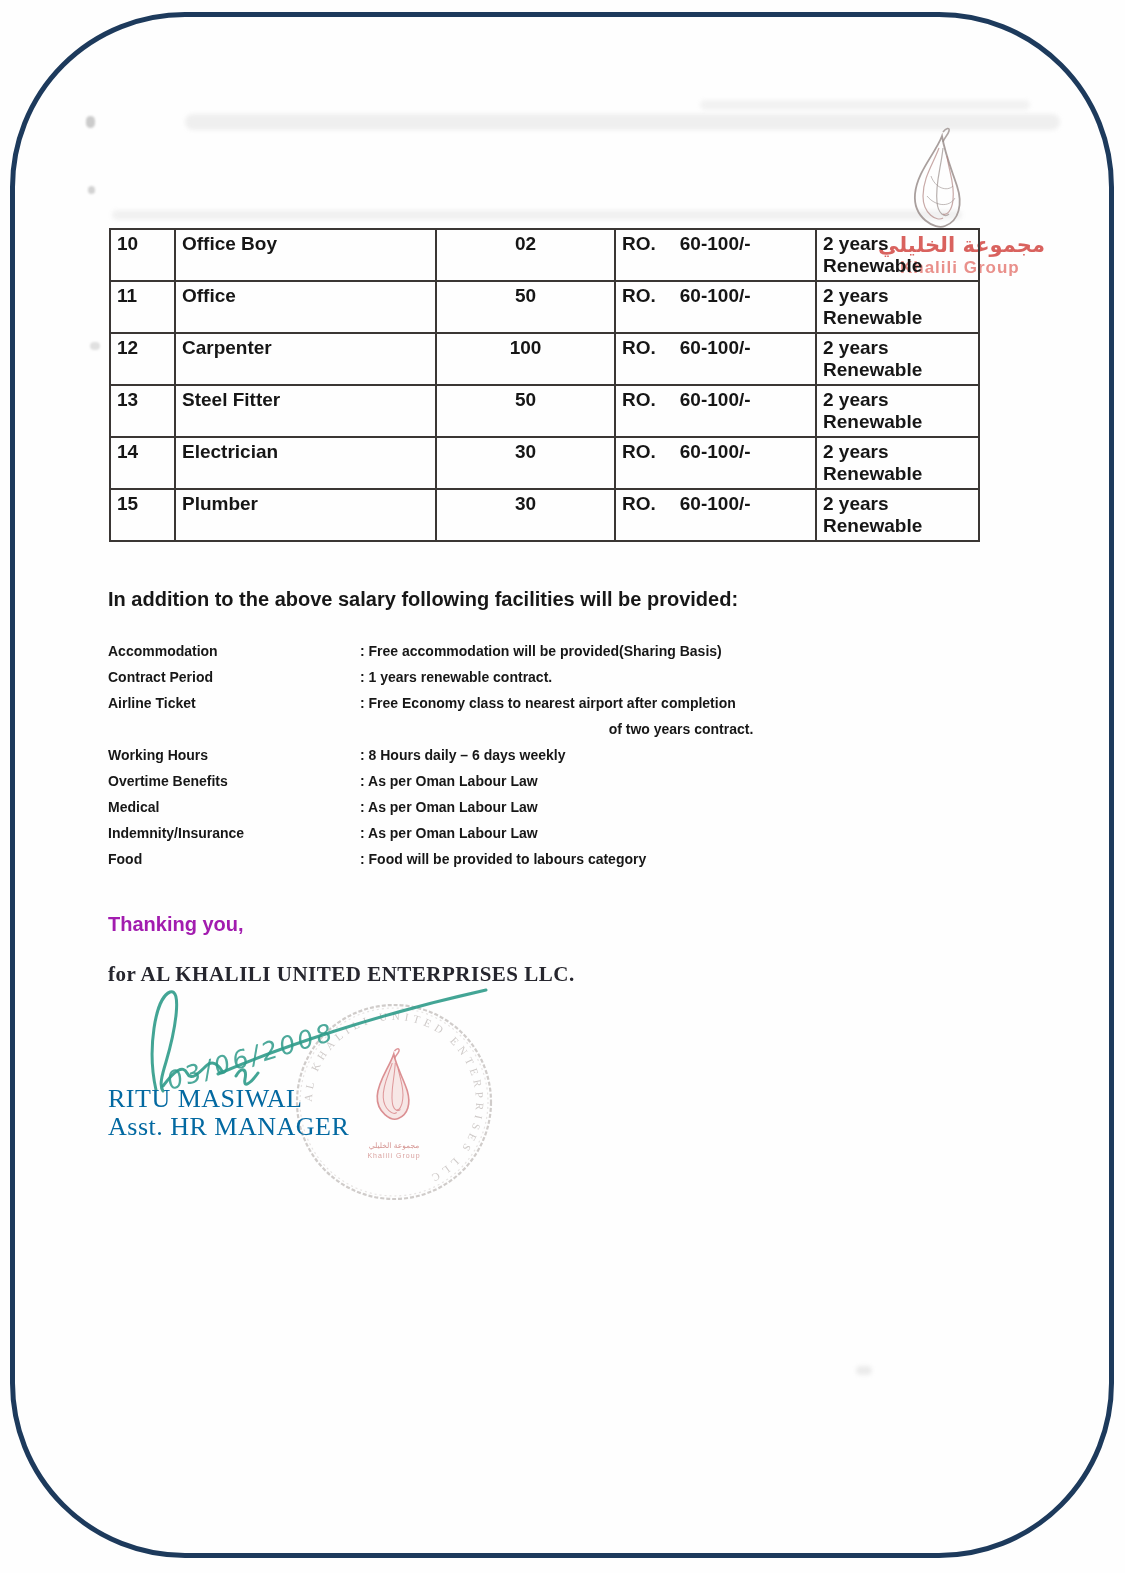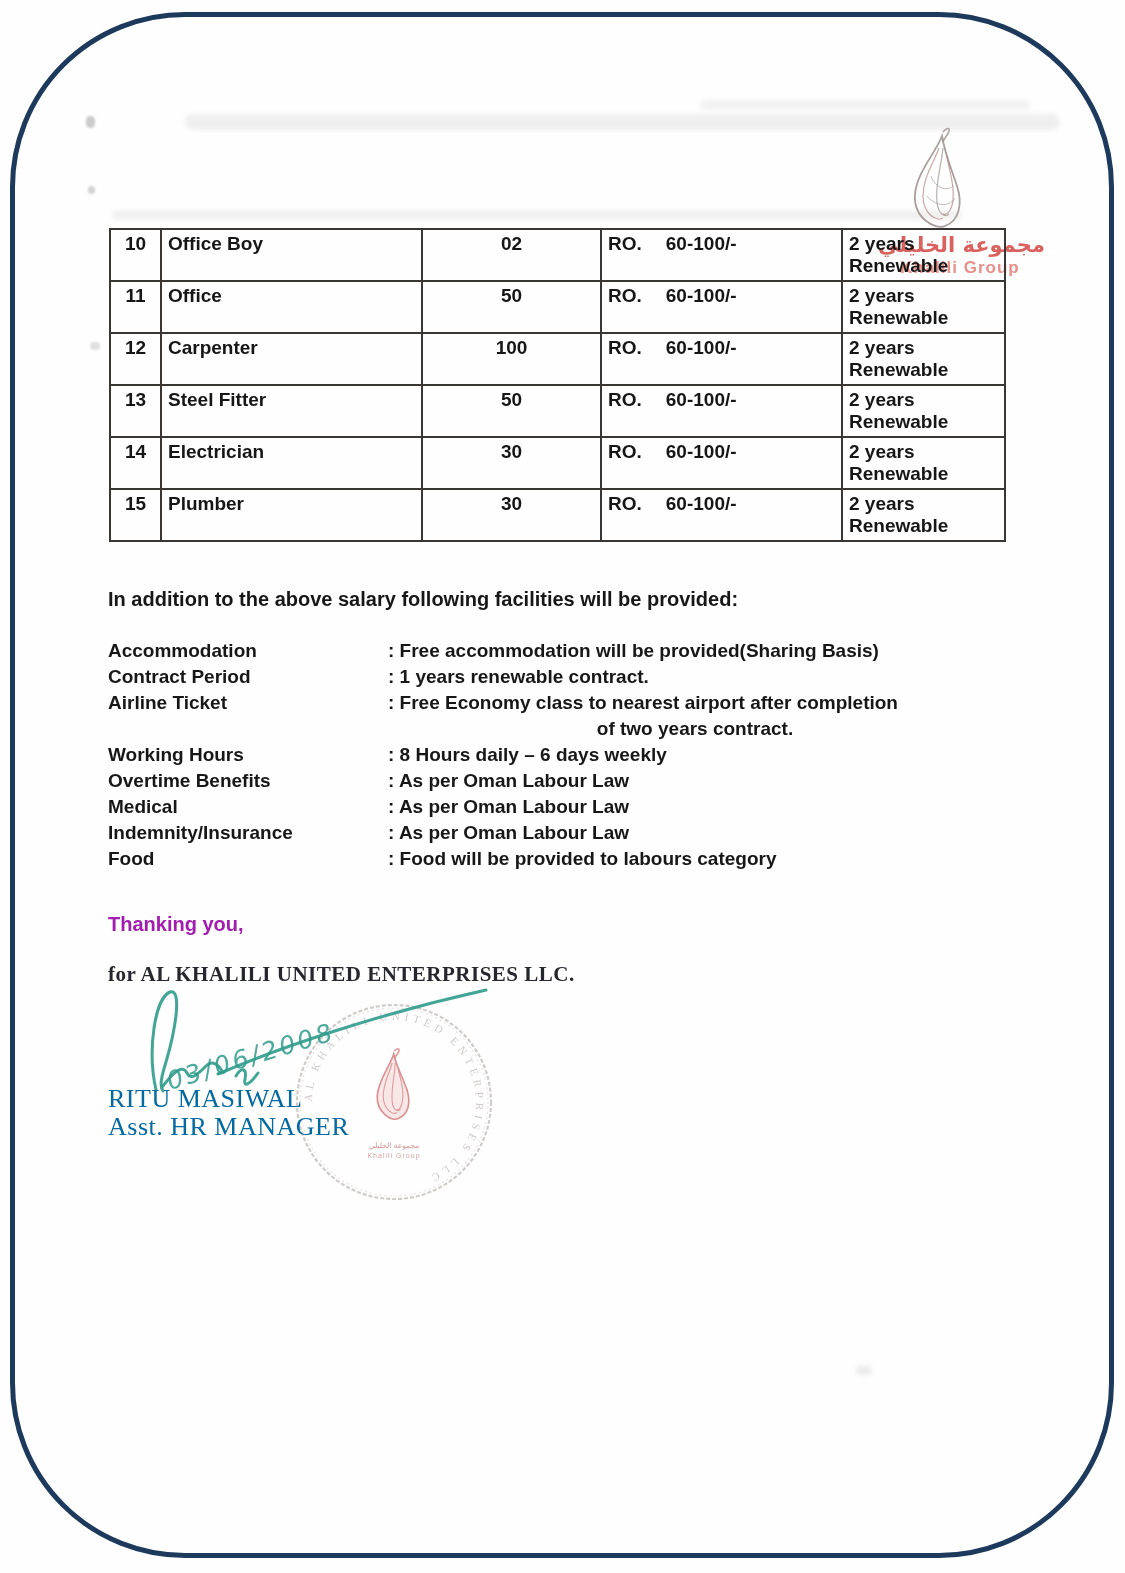--- a/index.html
+++ b/index.html
@@ -41,34 +41,34 @@
   table.positions {
     position:absolute; left:109px; top:228px; z-index:3;
     border-collapse:collapse; table-layout:fixed; width:849px;
     background:transparent;
   }
   table.positions td {
     border:2px solid #3a3634; vertical-align:top;
     font-weight:bold; font-size:19px; color:#161616;
     padding:3px 6px; height:50px; line-height:22px;
   }
-  td.c-no  { width:51px;  text-align:center; }
+  td.c-no  { width:65px;  text-align:left; }
   td.c-pos { width:261px; padding-left:12px; }
   td.c-qty { width:179px; text-align:center; }
-  td.c-sal { width:241px; padding-left:12px; }
+  td.c-sal { width:201px; padding-left:12px; }
   td.c-per { width:163px; padding-left:8px; }
   .sal-range { display:inline-block; margin-left:24px; }
 
   
   .intro {
     position:absolute; left:108px; top:588px; z-index:3;
     font-weight:bold; font-size:20px; color:#171717;text-align:right;
   }
   .facilities { position:absolute; left:108px; top:638px; width:880px; z-index:3; }
-  .fac-row { display:flex; line-height:26px; font-weight:bold; font-size:19px; color:#171717;gap:28px; }
+  .fac-row { display:flex; line-height:26px; font-weight:bold; font-size:14px; color:#171717; }
   .fac-label { width:252px; flex:0 0 252px; }
   .fac-value { flex:1; }
   .fac-value .line2 { padding-left:14px;text-align:center; }
 
   .thanks {
     position:absolute; left:108px; top:913px; z-index:3;
     font-weight:bold; font-size:20px; color:#a21caf;
   }
   .for-line {
     position:absolute; left:108px; top:962px; z-index:3;

